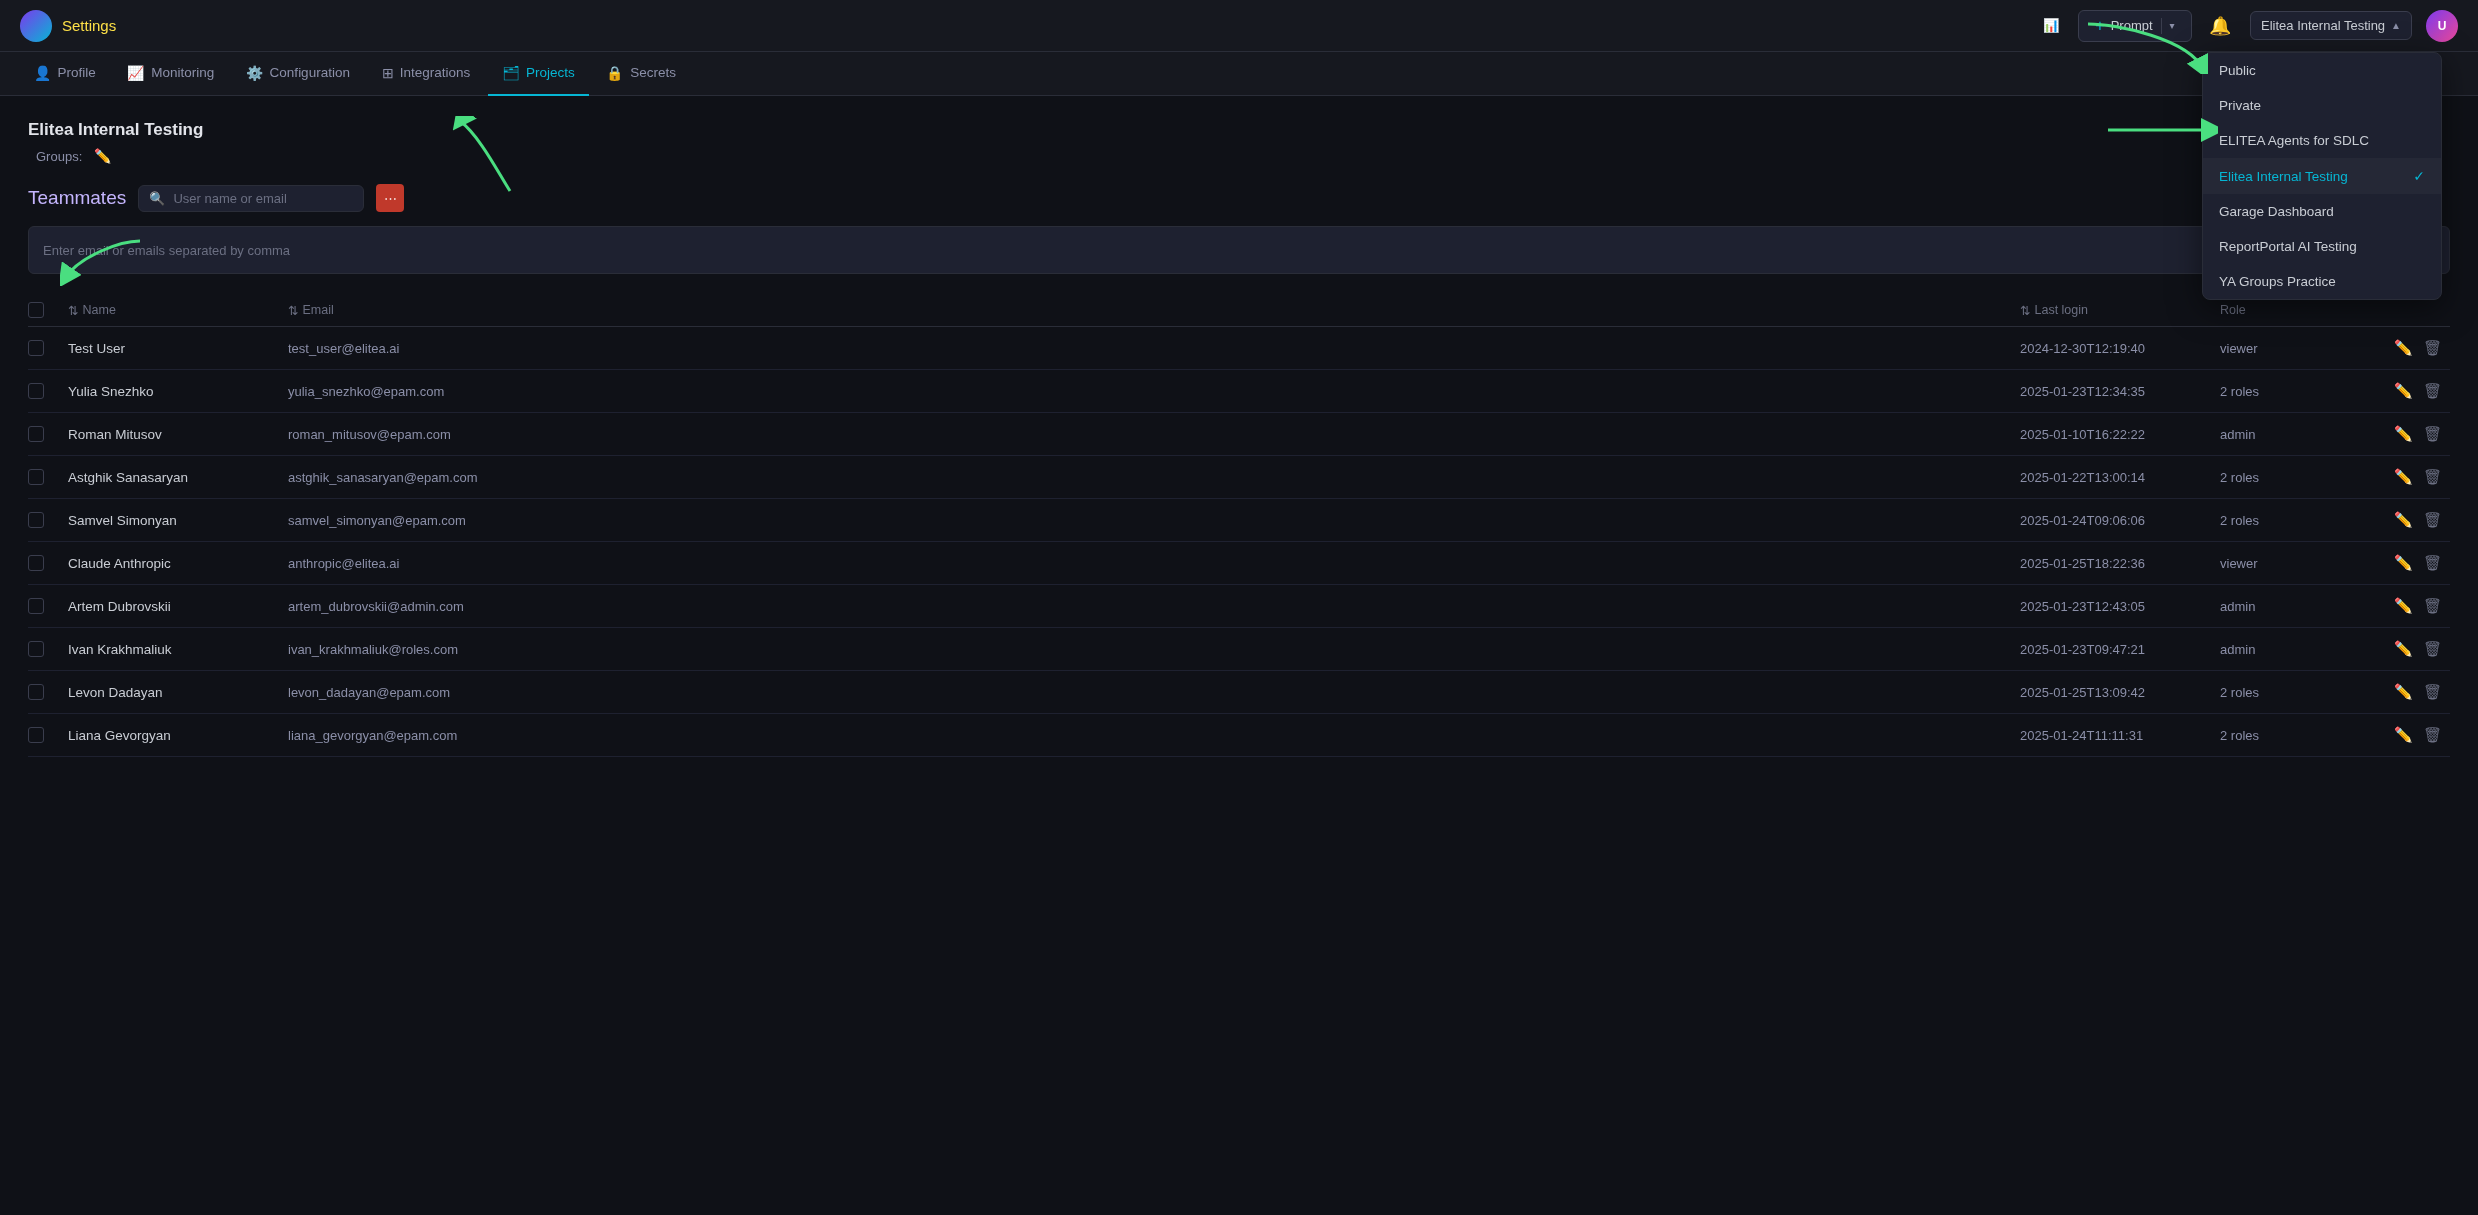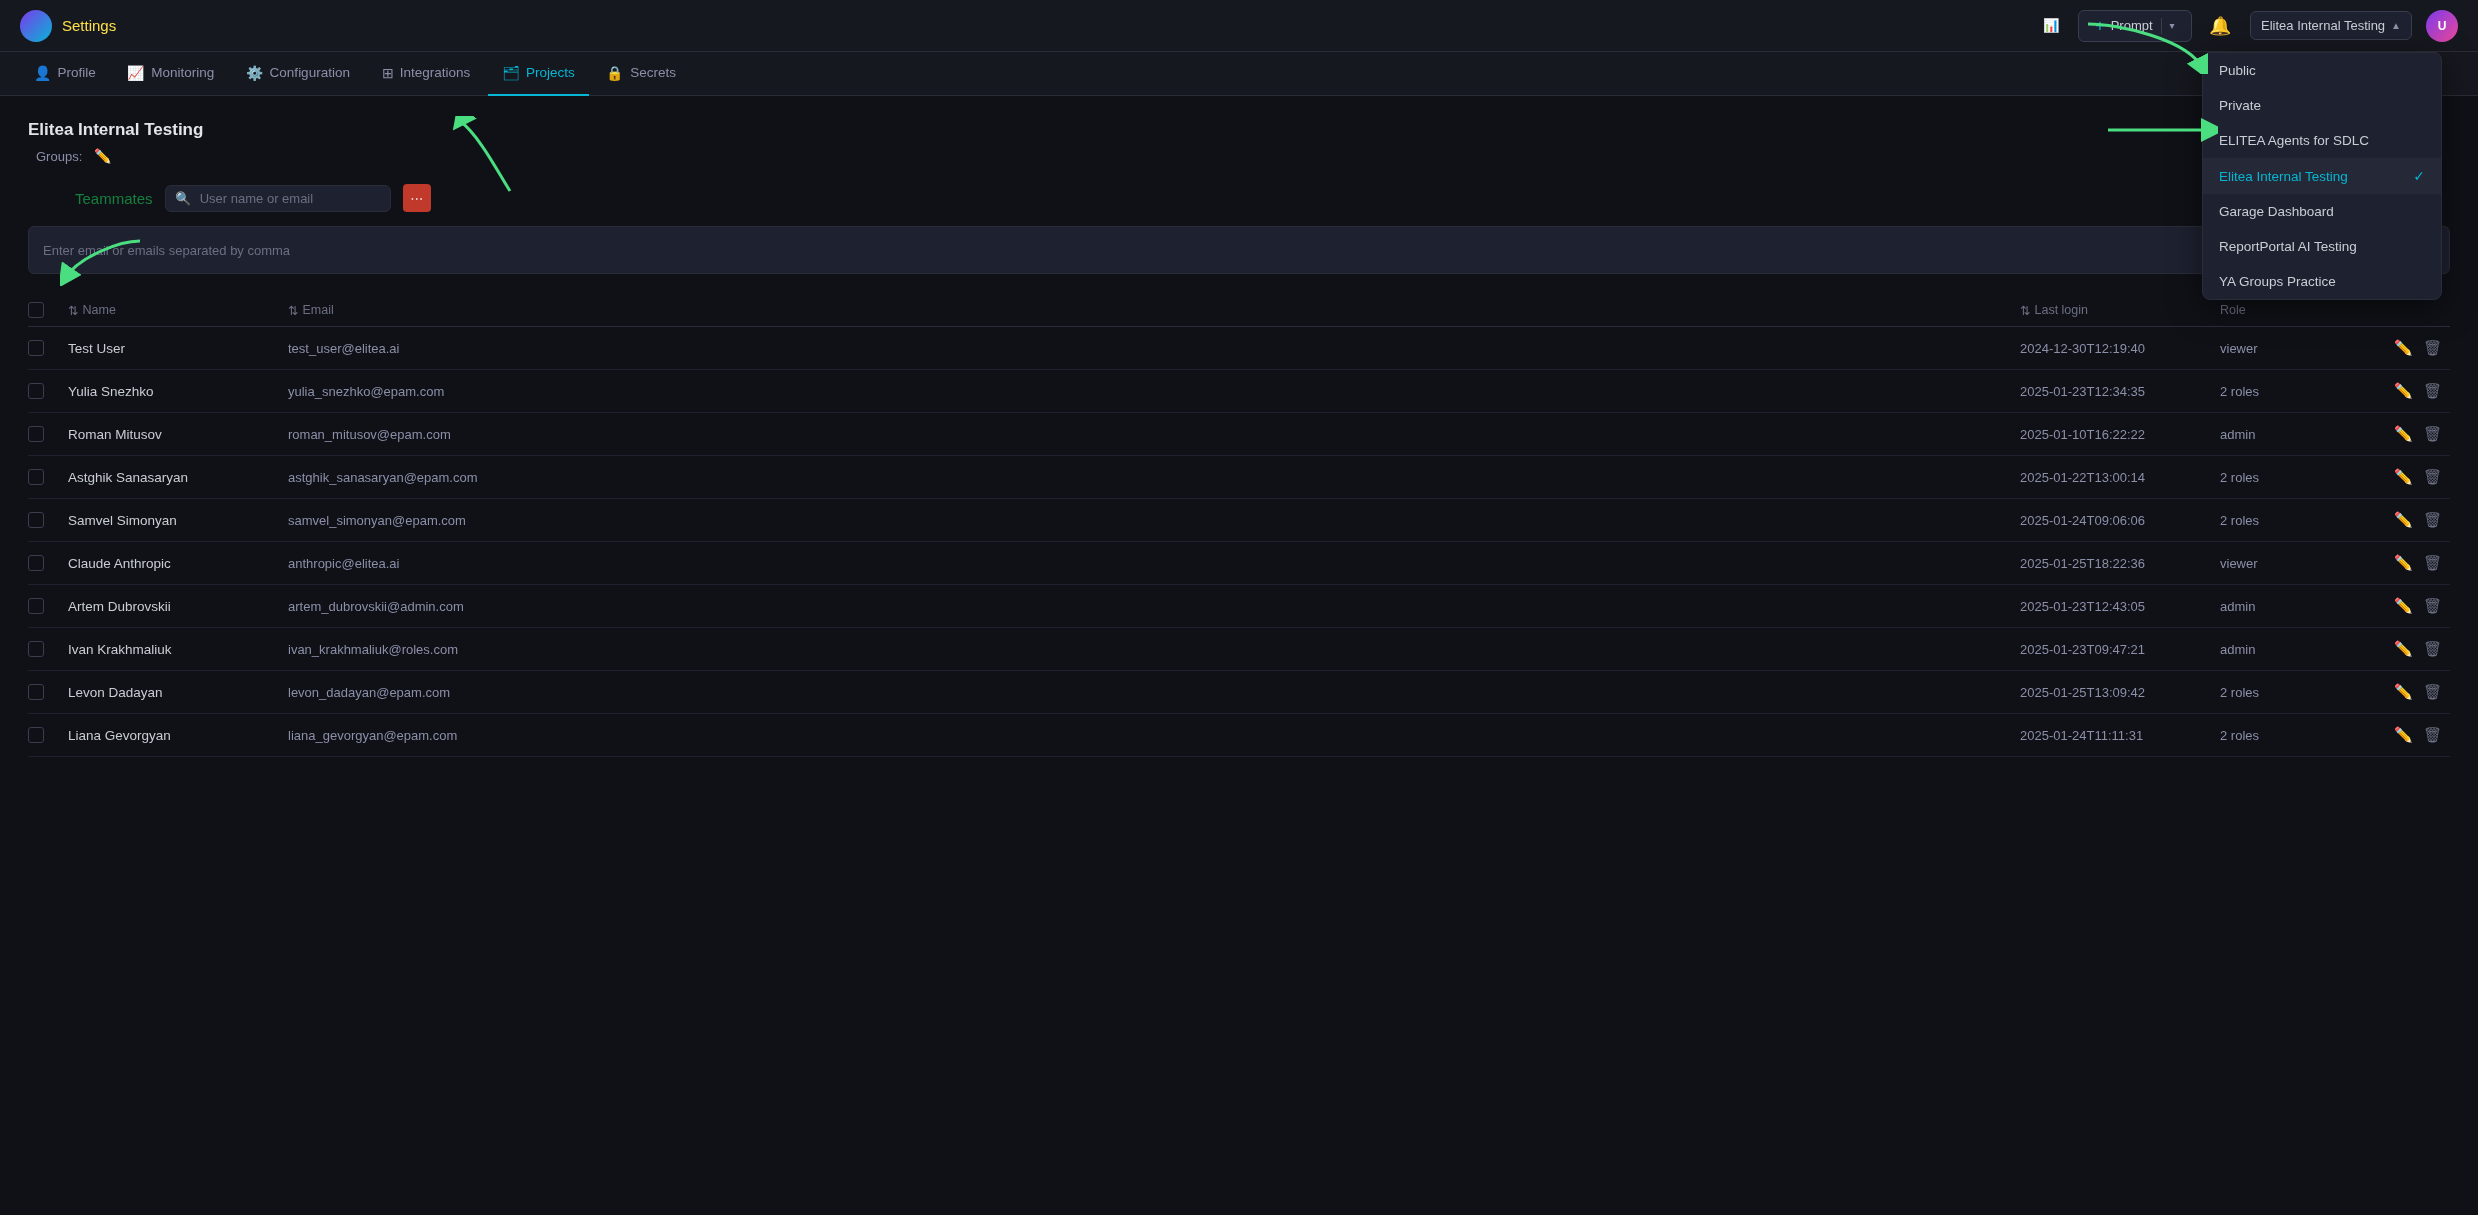--- a/index.html
+++ b/index.html
@@ -178,24 +178,23 @@
 
     
     .teammates-header {
       display: flex;
       align-items: center;
       gap: 12px;
       margin-bottom: 14px;
       margin-top: 20px;
     }
     .teammates-label {
-      color: #15803d;
-      font-size: 15px;
+      color: #c4b5fd;
+      font-size: 19px;
       font-weight: 500;
-      margin-left: 47px;
     }
     .search-input-wrap {
       display: flex;
       align-items: center;
       gap: 8px;
       background: #1e2130;
       border: 1px solid #2a2d38;
       border-radius: 6px;
       padding: 5px 10px;
     }

